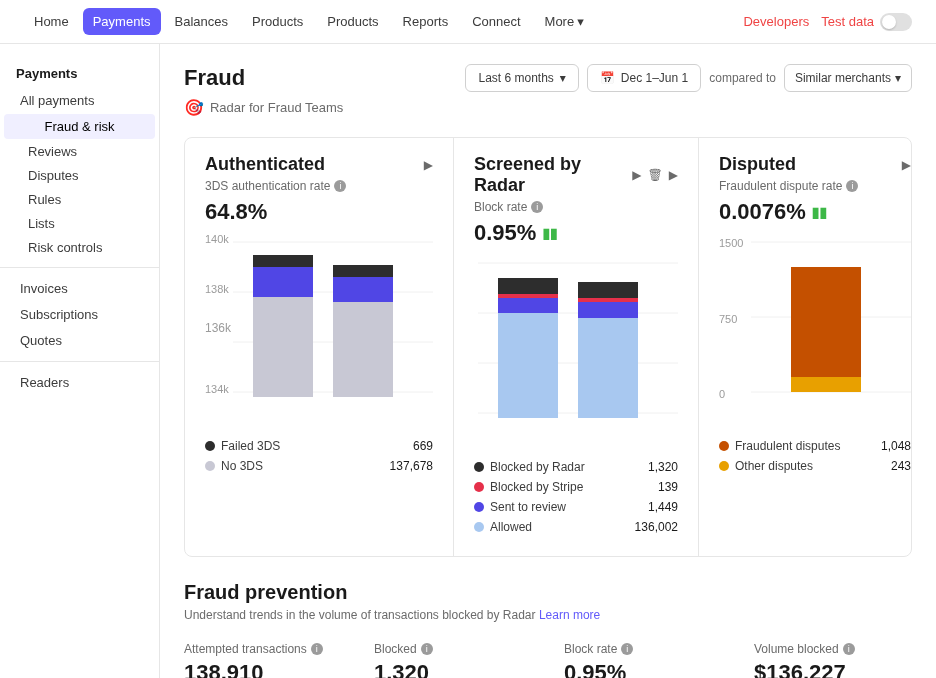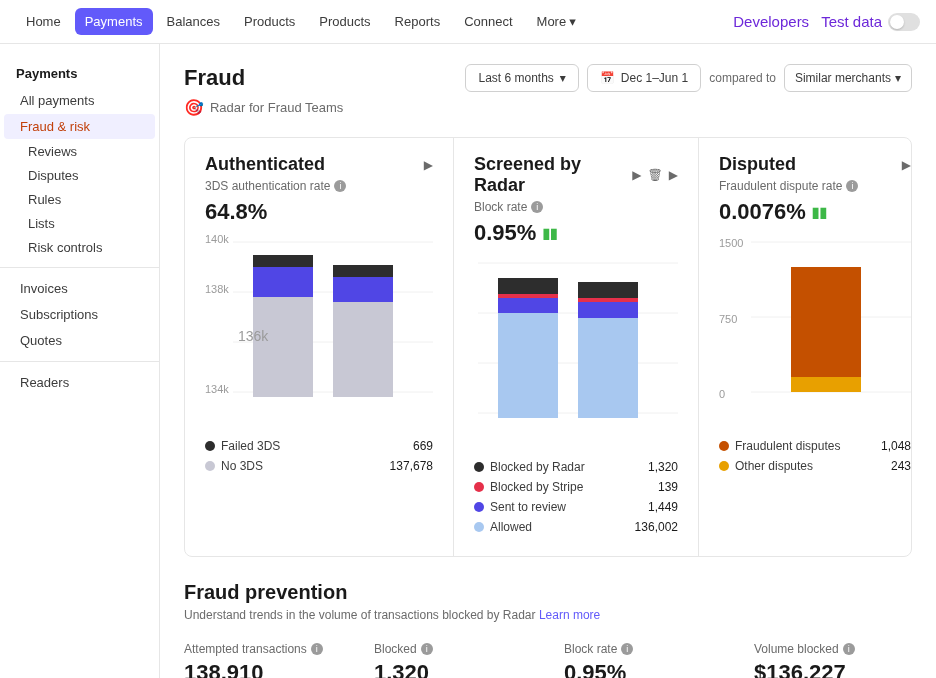--- a/index.html
+++ b/index.html
@@ -1,35 +1,35 @@
 <!DOCTYPE html>
 <html><head>
   <meta charset="utf-8">
   <style>
     * { box-sizing: border-box; margin: 0; padding: 0; }
     body { font-family: -apple-system, BlinkMacSystemFont, 'Segoe UI', sans-serif; font-size: 13px; background: #fff; color: #1a1a1a; }
 
     
-    .top-nav { display: flex; align-items: center; height: 44px; border-bottom: 1px solid #e6e6e6; padding: 0 16px; gap: 4px; background: #fff; }
+    .top-nav { display: flex; align-items: center; height: 44px; border-bottom: 1px solid #e6e6e6; padding: 0 24px; gap: 4px; background: #fff; }
     .nav-item { padding: 6px 10px; border-radius: 6px; cursor: pointer; font-size: 13px; color: #3c3c3c; white-space: nowrap; }
     .nav-item.active { background: #625afa; color: #fff; }
     .nav-spacer { flex: 1; }
     .nav-right { display: flex; align-items: center; gap: 12px; }
-    .nav-right-item { font-size: 15px; color: #6d28d9; cursor: pointer; }
+    .nav-right-item { font-size: 13px; color: #ef4444; cursor: pointer; }
     .toggle { width: 32px; height: 18px; background: #e0e0e0; border-radius: 9px; cursor: pointer; position: relative; }
     .toggle-knob { width: 14px; height: 14px; background: #fff; border-radius: 50%; position: absolute; top: 2px; left: 2px; box-shadow: 0 1px 2px rgba(0,0,0,0.2); }
 
     
     .layout { display: flex; height: calc(678px - 44px); }
 
     
     .sidebar { width: 160px; padding: 16px 0; border-right: 1px solid #e6e6e6; flex-shrink: 0; overflow-y: auto; }
     .sidebar-section-title { font-size: 13px; font-weight: 600; color: #1a1a1a; padding: 6px 16px; }
     .sidebar-item { font-size: 13px; color: #3c3c3c; padding: 5px 16px; cursor: pointer; border-radius: 4px; margin: 1px 4px; }
-    .sidebar-item.active { color: #c2410c; background: #f0efff; font-weight: 500; }
+    .sidebar-item.active { color: #000000; background: #f0efff; font-weight: 500; text-align: center; }
     .sidebar-sub { font-size: 13px; color: #3c3c3c; padding: 4px 16px 4px 24px; cursor: pointer; border-radius: 4px; margin: 1px 4px; }
     .sidebar-divider { height: 1px; background: #e6e6e6; margin: 8px 0; }
 
     
     .main { flex: 1; overflow-y: auto; padding: 20px 24px; }
 
     
     .page-header { display: flex; align-items: center; justify-content: space-between; margin-bottom: 6px; }
     .page-title { font-size: 22px; font-weight: 700; color: #1a1a1a; }
     .header-controls { display: flex; align-items: center; gap: 8px; }
@@ -156,21 +156,21 @@
           <span>3DS authentication rate</span>
           <div class="info-icon">i</div>
         </div>
         <div class="metric-value">
           <span>64.8%</span>
         </div>
 
         <div style="position:relative;margin-top:8px;height:190px;">
           <div style="position:absolute;top:0;left:0;font-size:11px;color:#9b9b9b;">140k</div>
           <div style="position:absolute;top:50px;left:0;font-size:11px;color:#9b9b9b;">138k</div>
-          <div style="position:absolute;top:95px;left:0;font-size:14px;color:#9b9b9b;margin-left:33px;">136k</div>
+          <div style="position:absolute;top:88px;left:0;font-size:12px;color:#9b9b9b;">136k</div>
           <div style="position:absolute;top:150px;left:0;font-size:11px;color:#9b9b9b;">134k</div>
           <svg width="200" height="180" style="margin-left:28px;margin-top:4px;">
 
             <line x1="0" y1="5" x2="200" y2="5" stroke="#f0f0f0" stroke-width="1"></line>
             <line x1="0" y1="55" x2="200" y2="55" stroke="#f0f0f0" stroke-width="1"></line>
             <line x1="0" y1="105" x2="200" y2="105" stroke="#f0f0f0" stroke-width="1"></line>
             <line x1="0" y1="155" x2="200" y2="155" stroke="#f0f0f0" stroke-width="1"></line>
 
             <rect x="20" y="60" width="60" height="100" fill="#c8c8d4"></rect>
             <rect x="20" y="30" width="60" height="30" fill="#5046e5"></rect>

